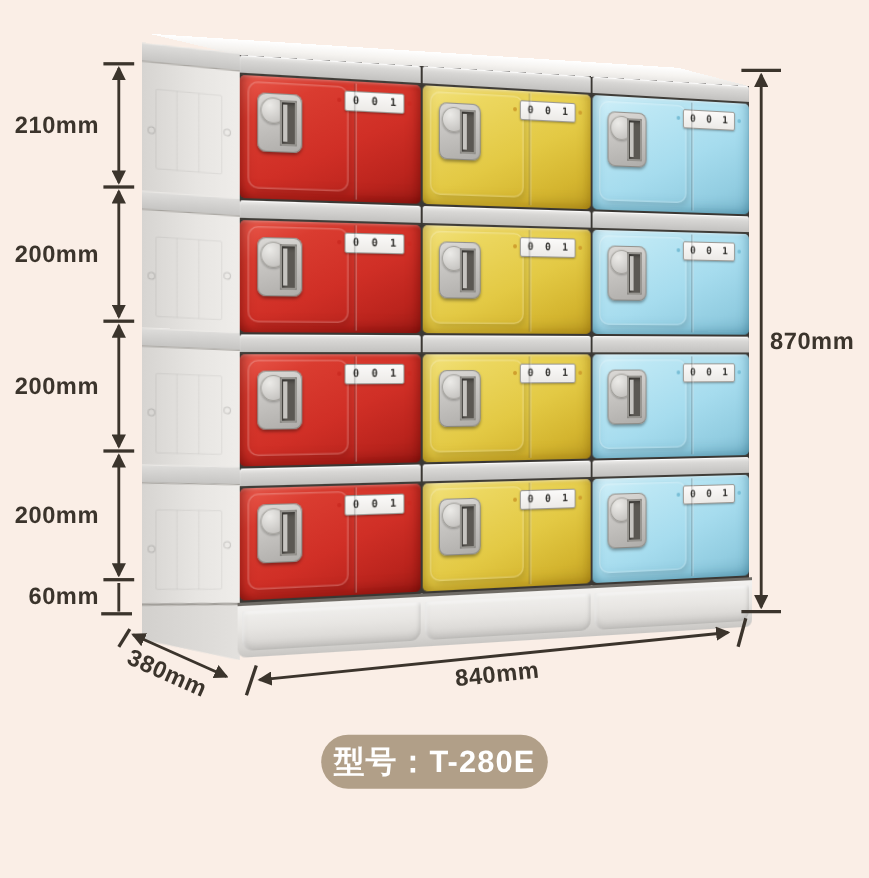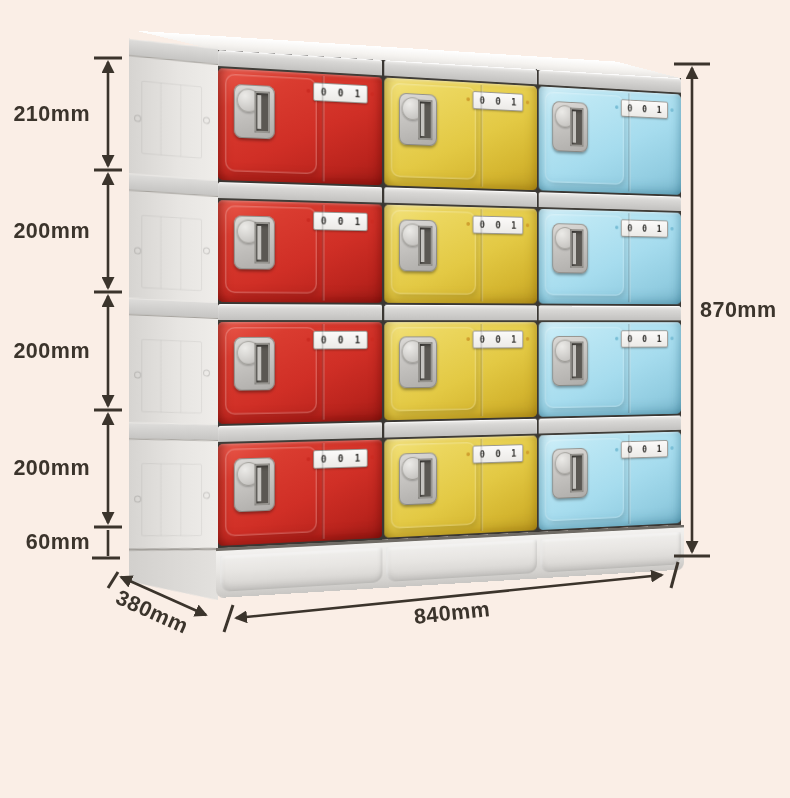--- a/index.html
+++ b/index.html
@@ -297,14 +297,15 @@
       <text x="452" y="613" text-anchor="middle" dominant-baseline="central" transform="rotate(-6 452 613)">840mm</text>
     </g>
 
     <g>
       <line class="tick" x1="108" y1="588" x2="118" y2="572"></line>
       <line x1="121" y1="577" x2="206" y2="615" marker-start="url(#ah)" marker-end="url(#ah)"></line>
       <text x="152" y="612" text-anchor="middle" dominant-baseline="central" transform="rotate(24 152 612)">380mm</text>
     </g>
   </svg>
 
+  <div class="badge">型号：T-280E</div>
 
 </div>
 
 </body></html>

